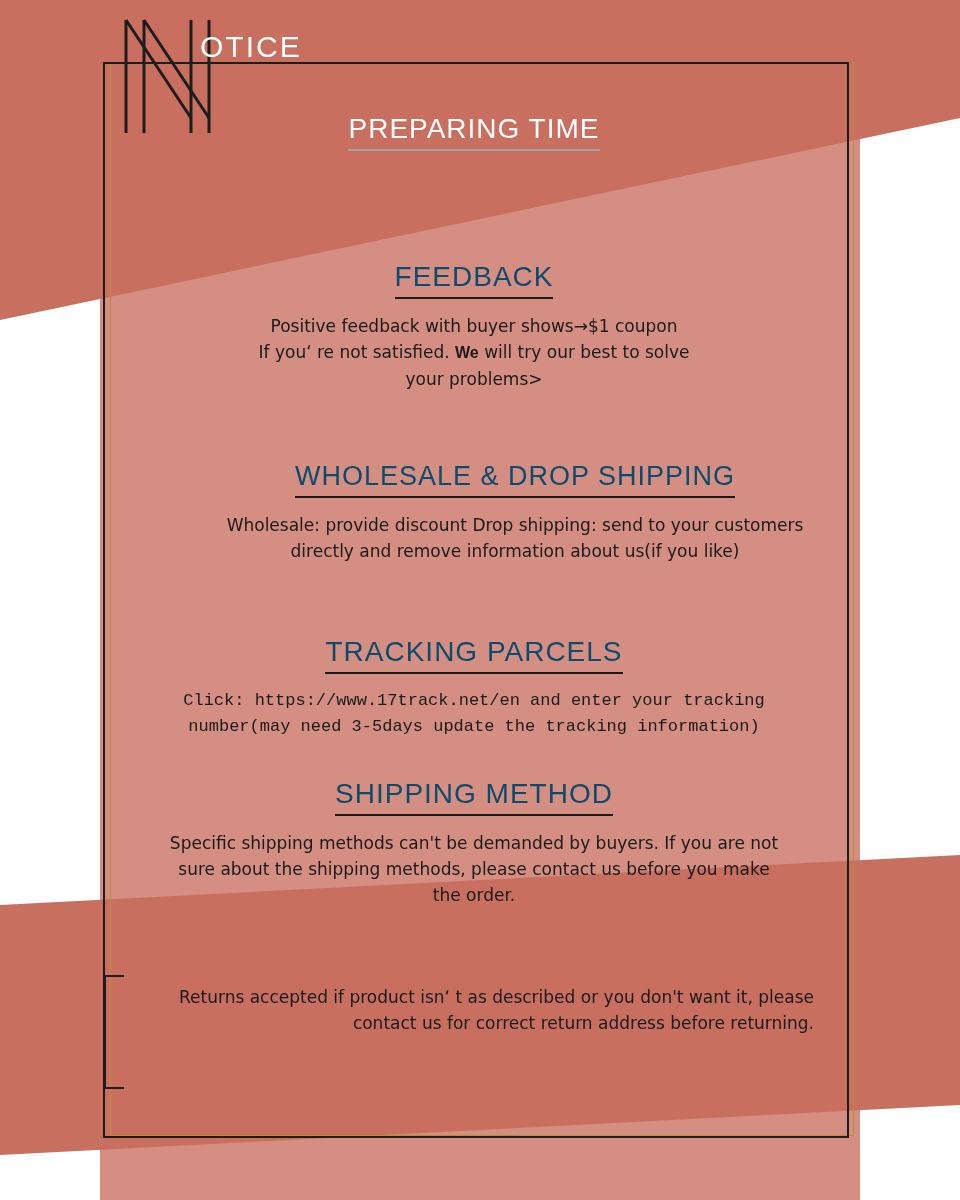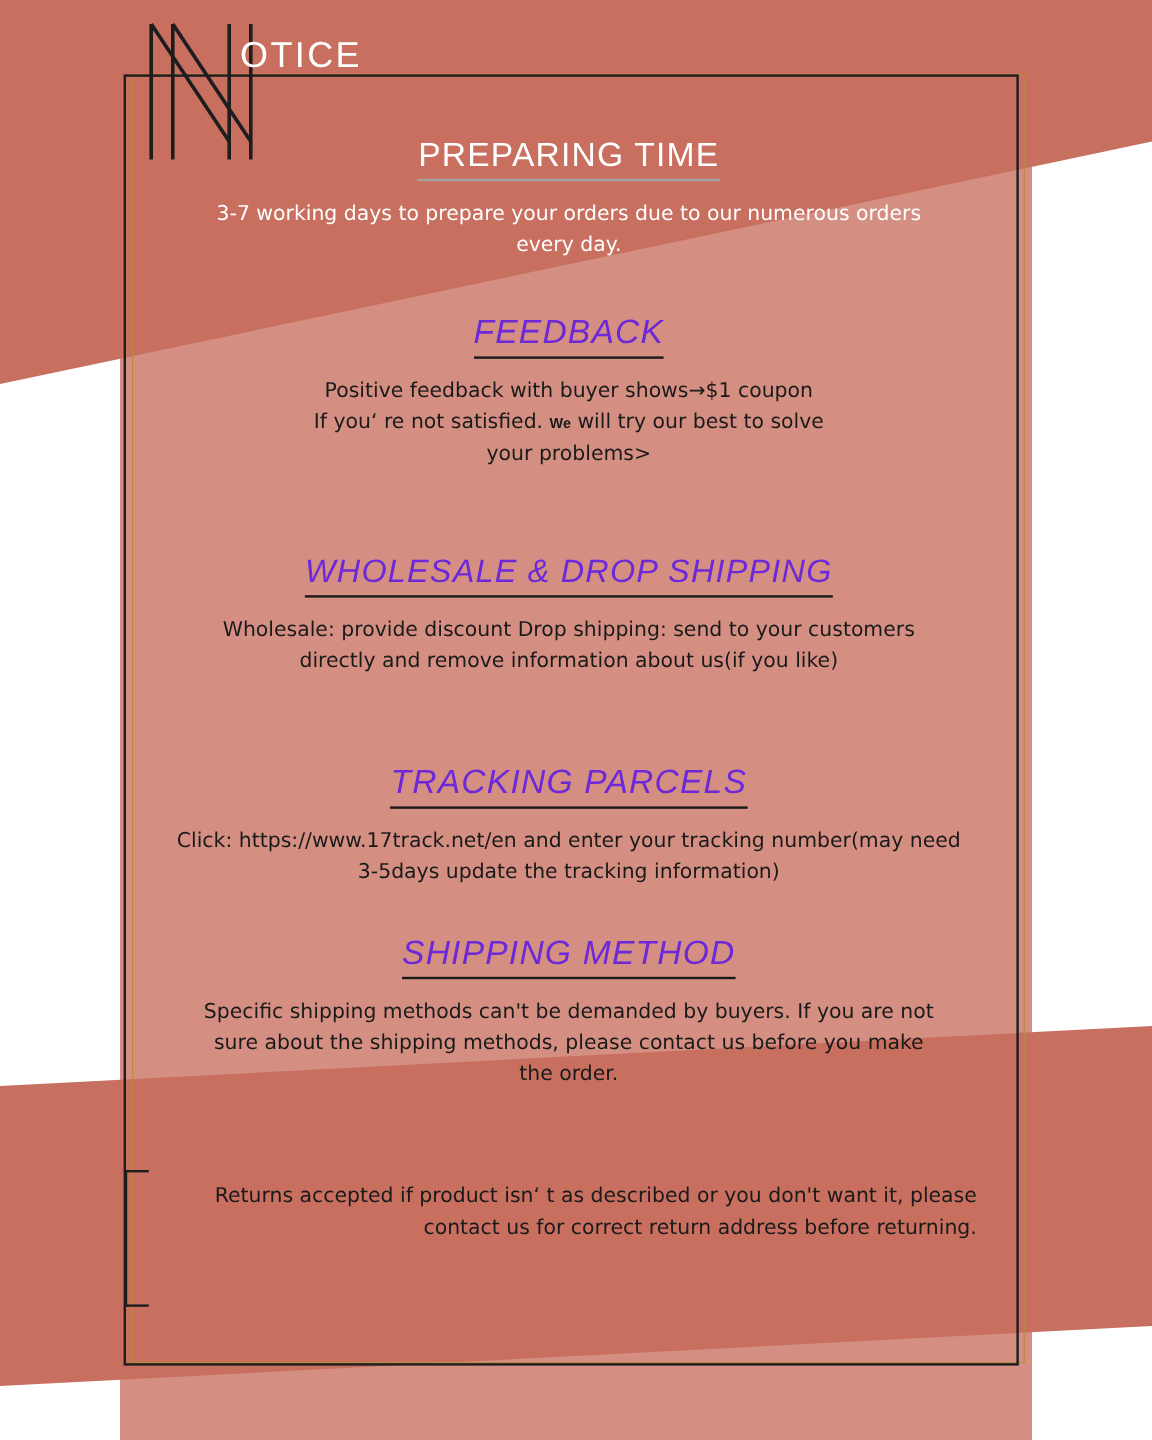--- a/index.html
+++ b/index.html
@@ -124,52 +124,51 @@
     font-family: "Liberation Sans", sans-serif;
     font-weight: 400;
     letter-spacing: 1px;
     color: #ffffff;
     border-bottom: 2px solid #a3a3a3;
     padding-bottom: 4px;
     font-size: 28px;
     line-height: 1.1;
   }
   .sec-title.dark {
-    color: #6d28d9;
+    color: #0c4a6e;
     border-bottom-color: #1a1a1a;
-    font-style: italic;
   }
   .sec-body {
     font-family: "DejaVu Sans", sans-serif;
     font-size: 17px;
     line-height: 1.55;
     color: #ffffff;
     margin: 14px auto 0;
     width: 640px;
   }
   .sec-body.dark {
     color: #1a1a1a;
   }
   .sec-body .bold-we {
     font-family: "Liberation Sans", sans-serif;
     font-weight: bold;
-    font-size: 12px;
+    font-size: 16px;
   }
 
   
   #sec-preparing { position: absolute; top: 52px; left: 0; width: 742px; }
   #sec-feedback  { position: absolute; top: 200px; left: 0; width: 742px; }
-  #sec-wholesale { position: absolute; top: 400px; left: 0; width: 742px; }
+  #sec-wholesale { position: absolute; top: 400px; left: 0; width: 742px; padding-left: 41px; }
   #sec-tracking  { position: absolute; top: 575px; left: 0; width: 742px; }
   #sec-shipping  { position: absolute; top: 717px; left: 0; width: 742px; }
   #sec-return    { position: absolute; top: 908px; left: 0; width: 742px; }
 
   #sec-wholesale .sec-title { font-size: 27px; }
   #sec-feedback .sec-body { width: 600px; }
-  #sec-tracking .sec-body { width: 660px; }
+  #sec-tracking .sec-body { width: 660px; font-family: Liberation Mono, monospace; }
   #sec-shipping .sec-body { width: 620px; }
   #sec-return .sec-body   { width: 680px; text-align: right; }
 
   .signature {
     position: absolute;
     right: 18px;
     bottom: 55px;
     font-family: "DejaVu Serif", serif;
     font-style: italic;
     font-size: 40px;
@@ -203,21 +202,20 @@
       </g>
     </svg>
   </div>
 
   <div class="notice-word">OTICE</div>
 
   <div class="content">
 
     <div class="section" id="sec-preparing">
       <div class="sec-title">PREPARING TIME</div>
-      <div class="sec-body">3-7 working days to prepare your orders due to our numerous orders every day.</div>
     </div>
 
     <div class="section" id="sec-feedback">
       <div class="sec-title dark">FEEDBACK</div>
       <div class="sec-body dark">
         <div>Positive feedback with buyer shows→$1 coupon</div>
         <div>
           <span>If you‘ re not satisfied.</span>
           <span class="bold-we">We</span>
           <span>will try our best to solve</span>

